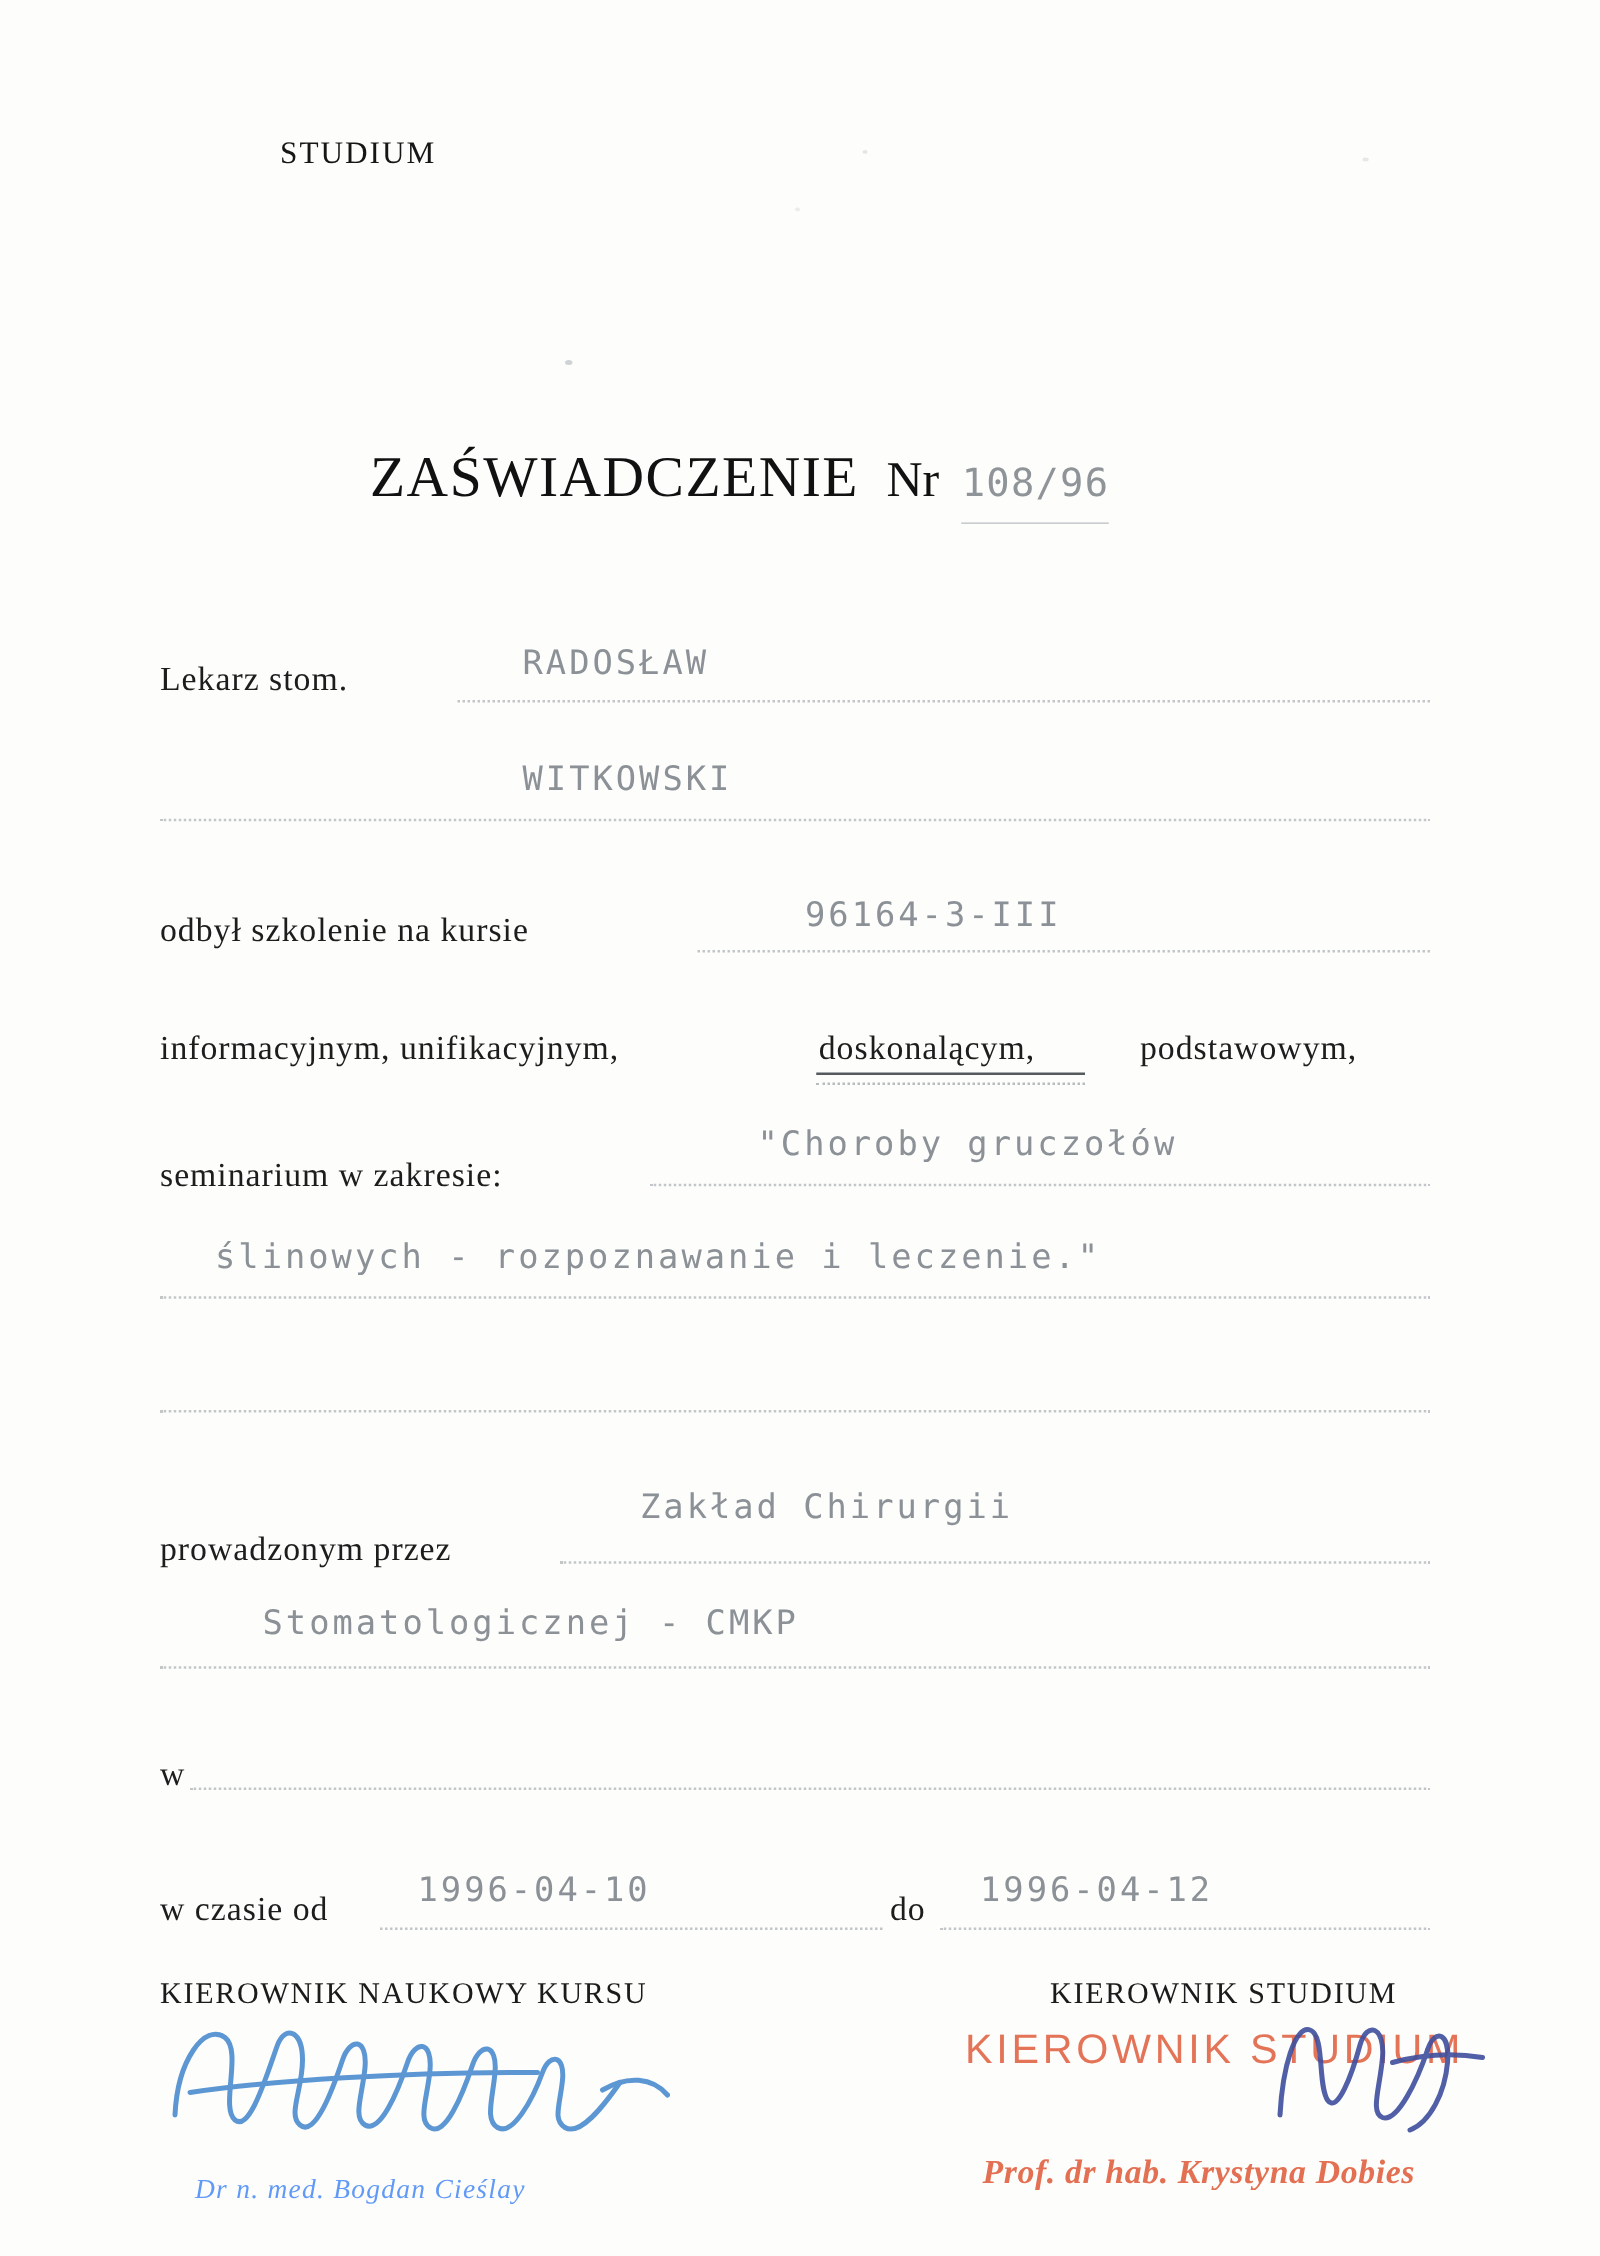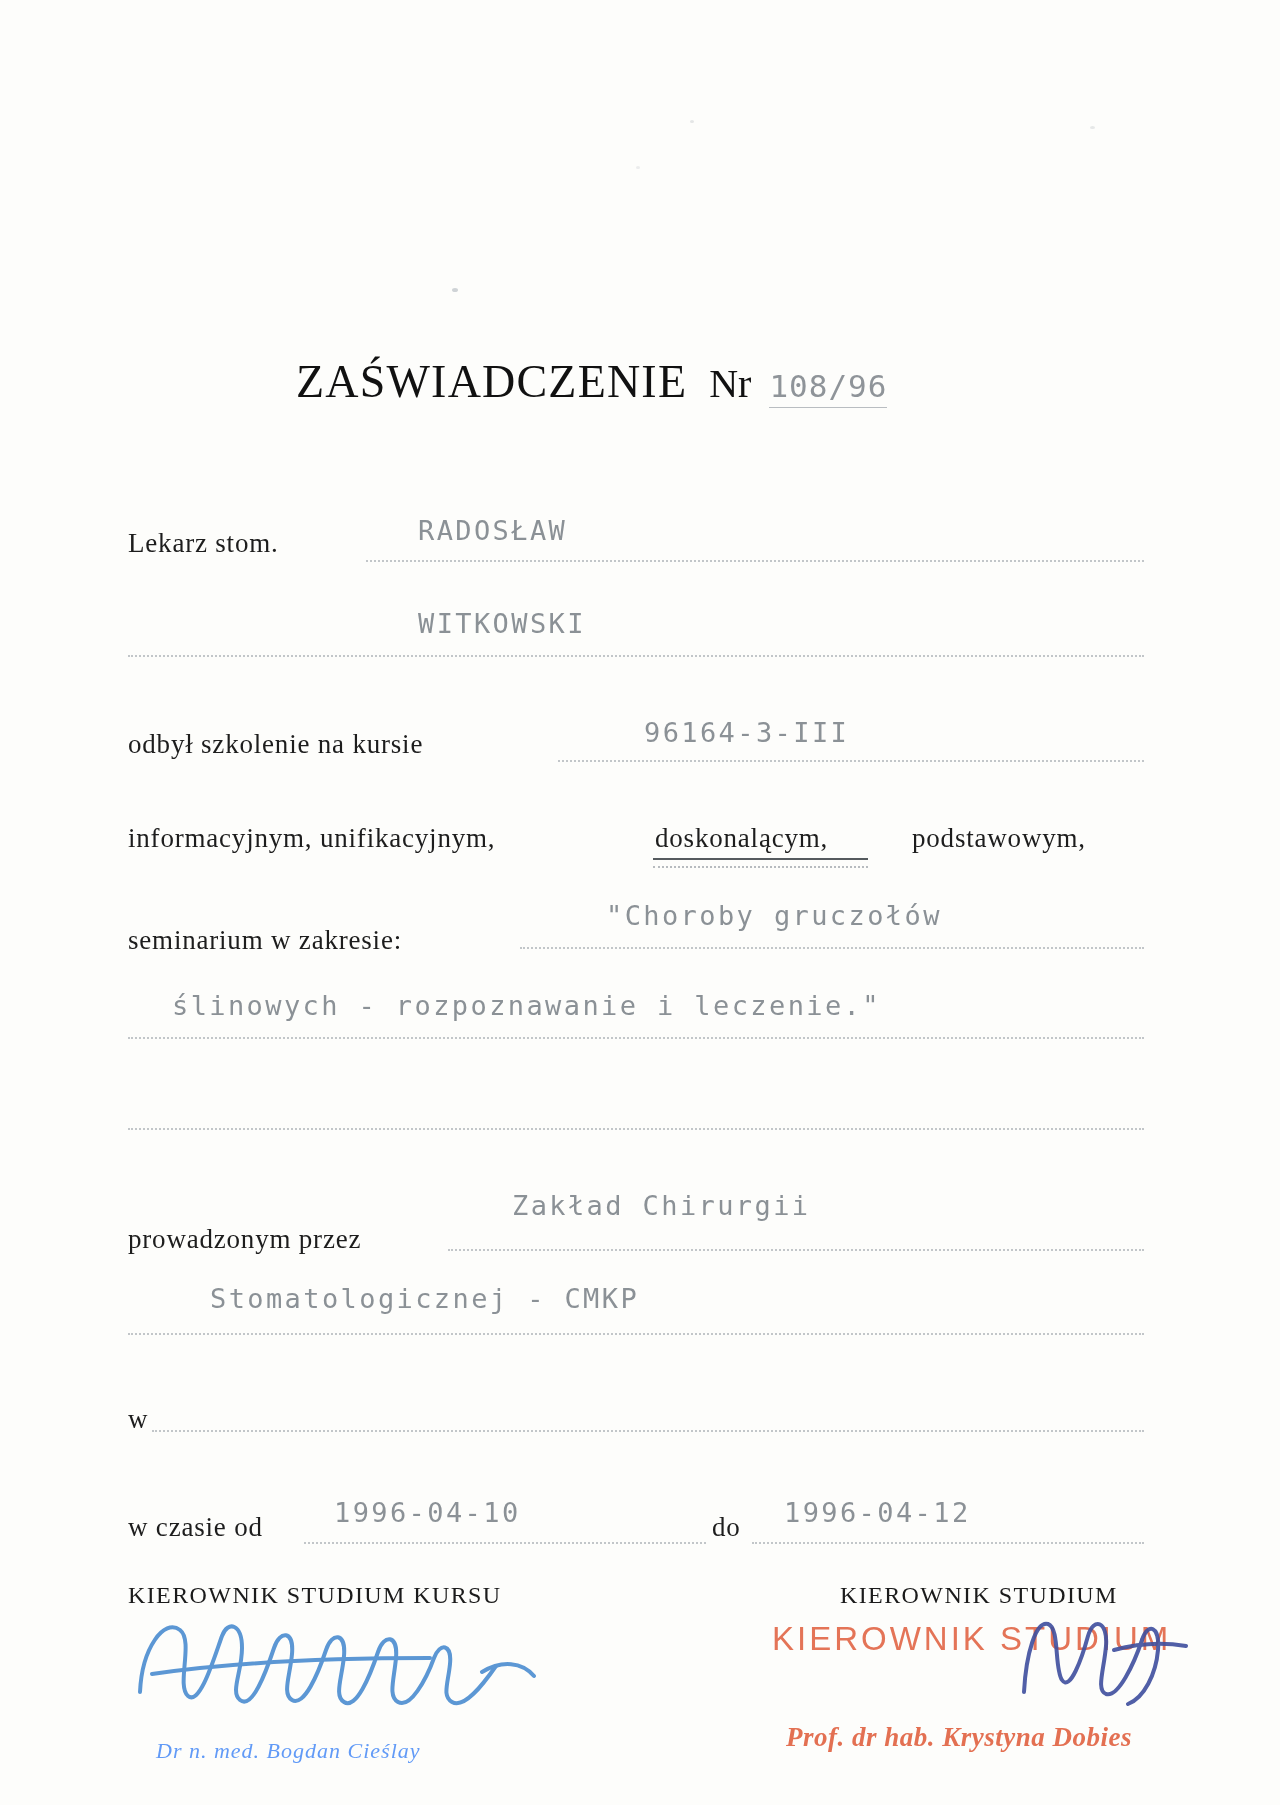--- a/index.html
+++ b/index.html
@@ -53,21 +53,21 @@
     font-family: "Liberation Serif", serif;
     font-size: 40px;
     margin-left: 22px;
     color: #111;
   }
   .title-num {
     font-family: "DejaVu Sans Mono", monospace;
     font-size: 31px;
     color: #8f9499;
     margin-left: 18px;
-    padding-bottom: 3px;
+    padding-bottom: 13px;
     border-bottom: 1.5px solid #b9bdc1;
     letter-spacing: 1px;
   }
 
   
   .lbl {
     position: absolute;
     font-family: "Liberation Serif", serif;
     font-size: 27px;
     color: #1d1d1d;
@@ -146,20 +146,21 @@
     opacity: 0.8;
   }
   svg { display: block; }
 </style>
 </head>
 <body>
 
 <div class="page">
 
   <div class="header">
+    <div>STUDIUM</div>
   </div>
 
   <div class="speck" style="left:452px; top:288px; width:6px; height:4px;"></div>
   <div class="speck" style="left:690px; top:120px; width:4px; height:3px; opacity:.55;"></div>
   <div class="speck" style="left:1090px; top:126px; width:5px; height:3px; opacity:.5;"></div>
   <div class="speck" style="left:636px; top:166px; width:4px; height:3px; opacity:.4;"></div>
 
   <div class="title-row">
     <span class="title">ZAŚWIADCZENIE</span>
     <span class="title-nr">Nr</span>
@@ -203,21 +204,21 @@
   <div class="dots" style="left:152px; top:1430px; width:992px;"></div>
 
   <div class="lbl" style="left:128px; top:1512px;">w czasie od</div>
   <div class="tw" style="left:334px; top:1497px;">1996-04-10</div>
   <div class="dots" style="left:304px; top:1542px; width:402px;"></div>
 
   <div class="lbl" style="left:712px; top:1512px;">do</div>
   <div class="tw" style="left:784px; top:1497px;">1996-04-12</div>
   <div class="dots" style="left:752px; top:1542px; width:392px;"></div>
 
-  <div class="sig-label" style="left:128px; top:1582px;">KIEROWNIK STUDIUM KURSU</div>
+  <div class="sig-label" style="left:128px; top:1582px;">KIEROWNIK NAUKOWY KURSU</div>
   <div class="sig-label" style="left:840px; top:1582px;">KIEROWNIK STUDIUM</div>
 
   <svg style="position:absolute; left:130px; top:1600px;" width="420" height="130" viewBox="0 0 420 130">
     <g fill="none" stroke="#4f8fd1" stroke-width="4" stroke-linecap="round" stroke-linejoin="round" opacity="0.92">
       <path d="M10 92 C12 48, 34 18, 50 30 C64 41, 46 86, 58 96 C70 106, 84 58, 92 36 C98 20, 112 24, 112 48 C112 72, 100 92, 110 100 C122 110, 136 72, 144 48 C150 30, 164 30, 162 54 C160 76, 152 94, 162 100 C174 107, 188 74, 196 50 C202 32, 216 32, 214 56 C212 78, 204 96, 214 102 C226 110, 240 76, 248 52 C254 34, 268 34, 266 58 C264 80, 258 96, 268 102 C280 109, 296 80, 304 58 C310 42, 322 44, 320 64 C318 84, 312 96, 322 102 C334 109, 352 86, 366 66"></path>
       <path d="M22 74 C90 64, 190 58, 300 58"></path>
       <path d="M352 72 C372 60, 392 62, 404 76"></path>
     </g>
   </svg>
   <div class="sig-sub" style="left:156px; top:1738px;">Dr n. med. Bogdan Cieślay</div>

